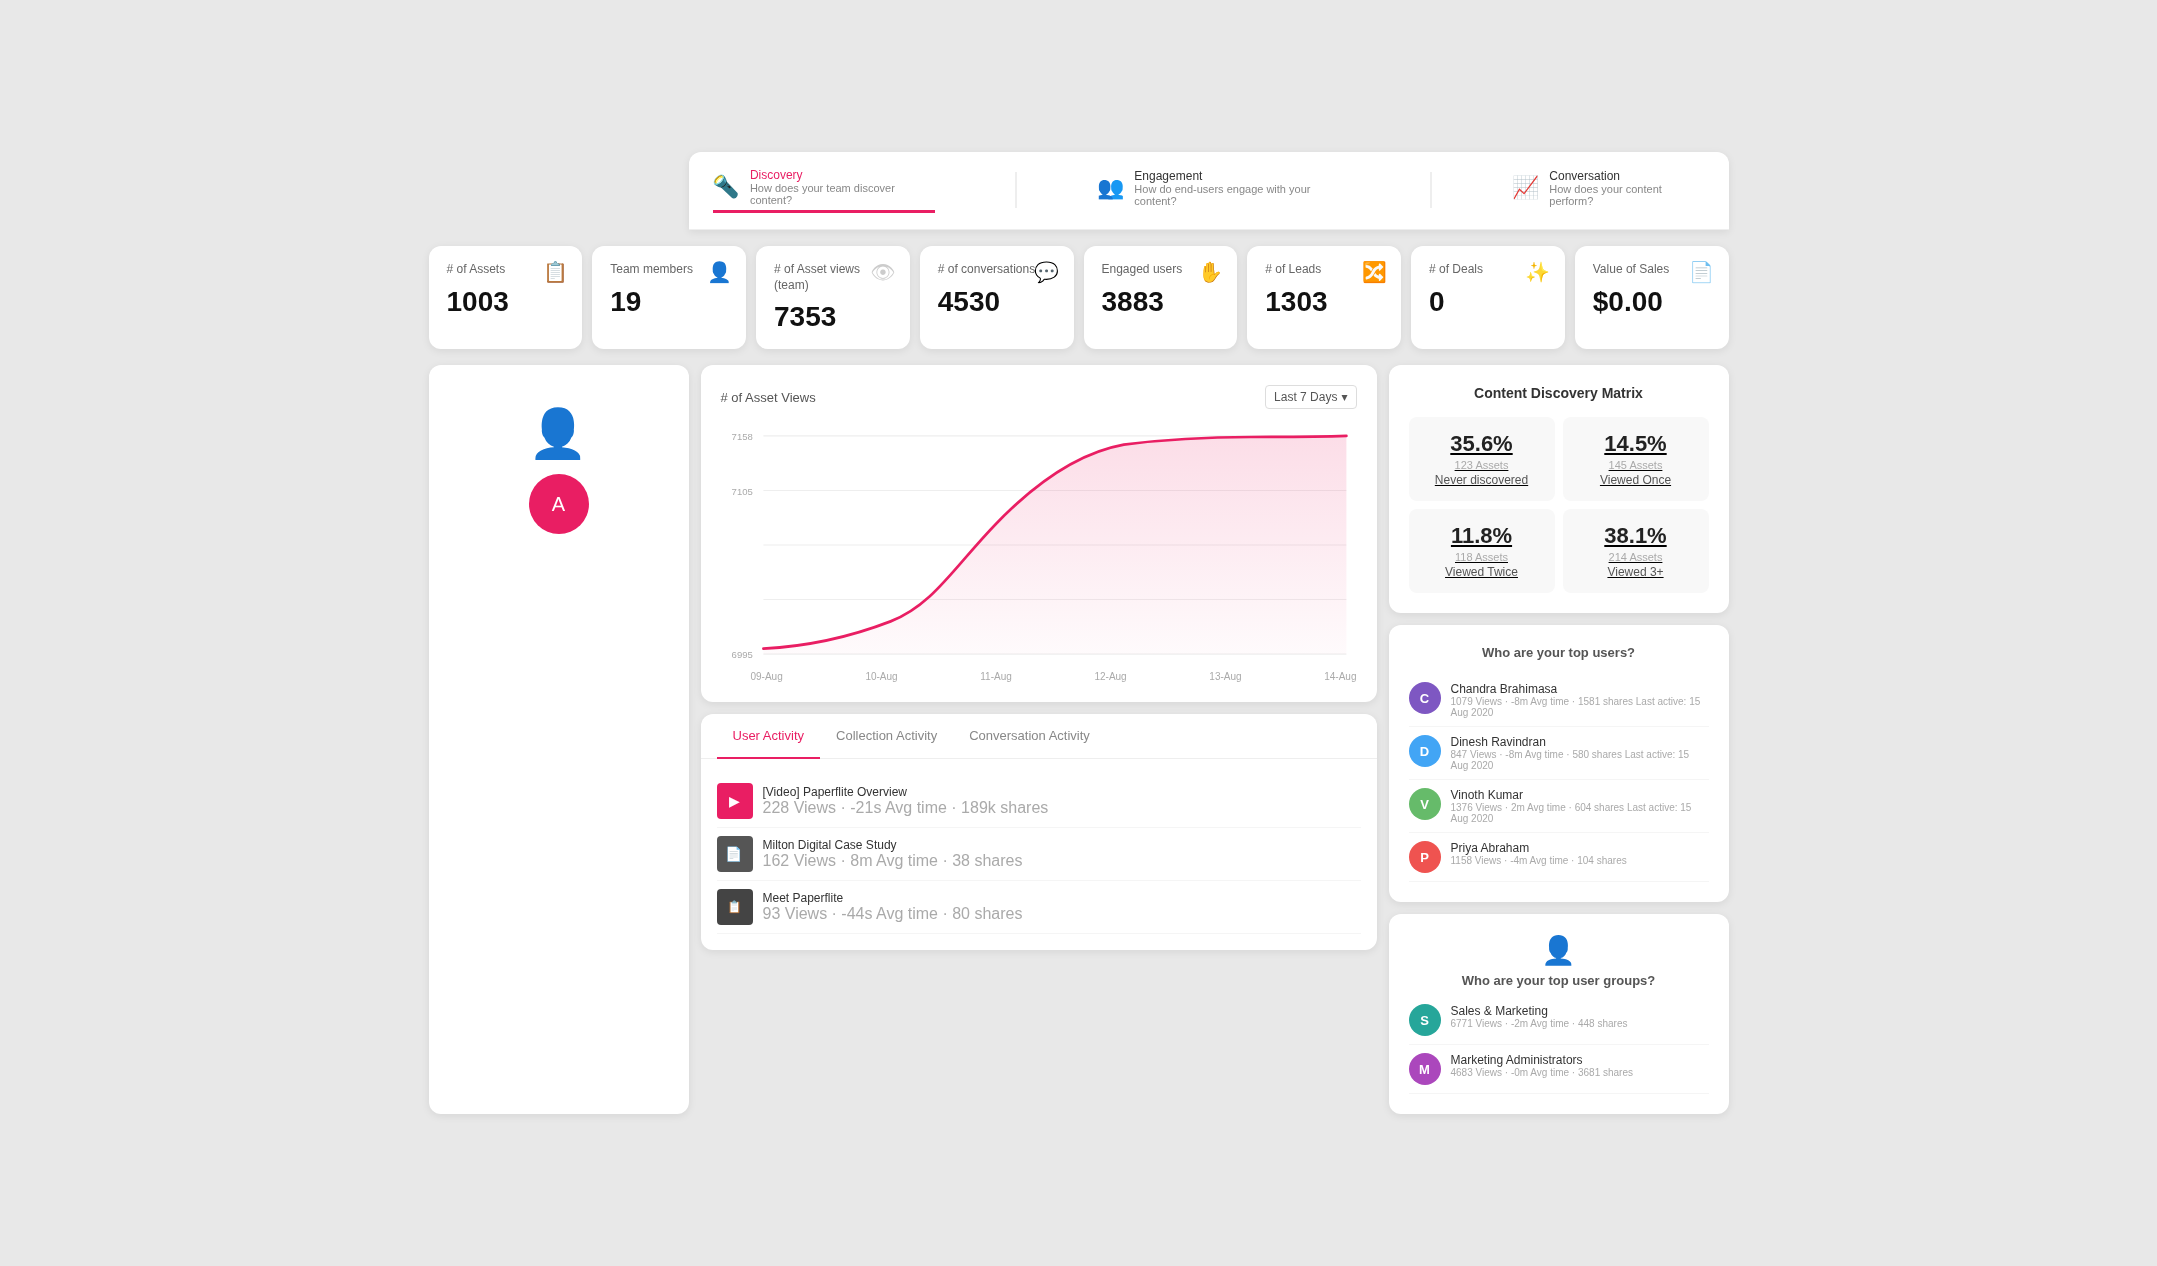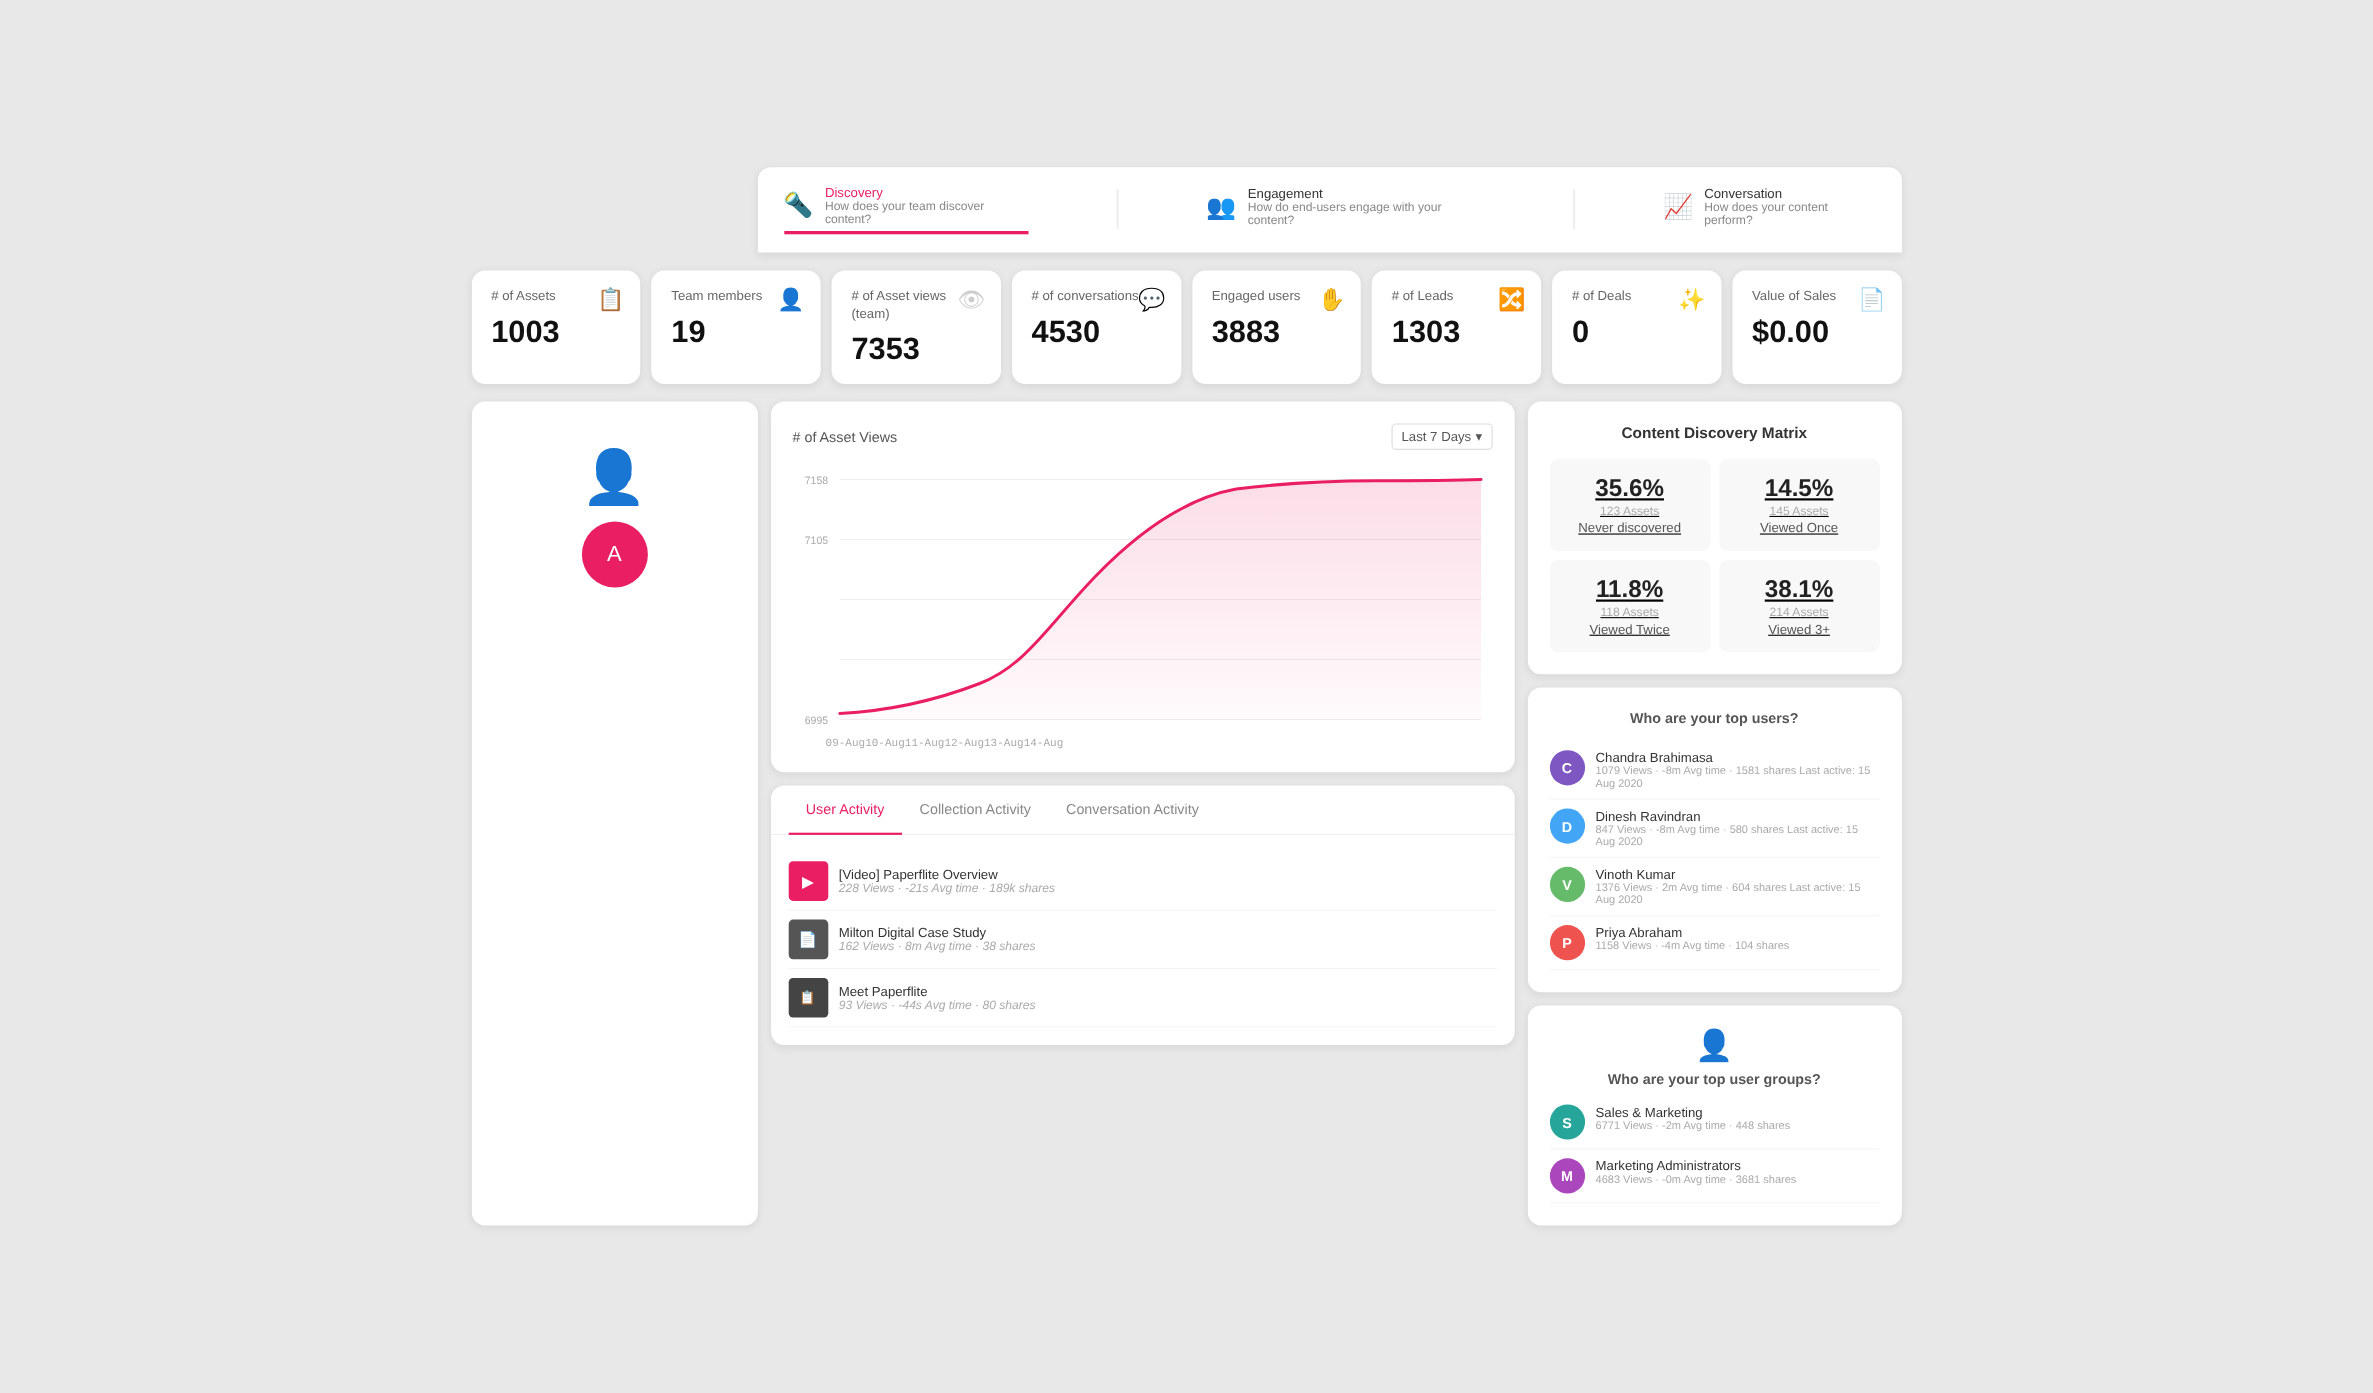--- a/index.html
+++ b/index.html
@@ -171,24 +171,24 @@
       height: 240px;
     }
 
     .chart-area svg {
       width: 100%;
       height: 100%;
     }
 
     .chart-x-labels {
       display: flex;
+      justify-content: space-between;
       padding: 6px 0 0 30px;
       font-size: 10px;
       color: #aaa;
-      font-family: Liberation Mono, monospace;
     }
 
     
     .bottom-panel {
       background: white;
       border-radius: 12px;
       box-shadow: 0 2px 8px rgba(0,0,0,0.08);
       margin-top: 12px;
       padding: 0;
       overflow: hidden;
@@ -243,23 +243,22 @@
     .asset-thumb.doc { background: #555; }
     .asset-thumb.pdf { background: #444; }
 
     .asset-info .asset-name {
       font-size: 12px;
       font-weight: 500;
       color: #333;
     }
 
     .asset-info .asset-stats {
-      font-size: 11px;
+      font-size: 16px;
       color: #aaa;
-      font-style: italic;
     }
 
     
     .right-panel {
       width: 340px;
       flex-shrink: 0;
     }
 
     .discovery-matrix-card {
       background: white;

